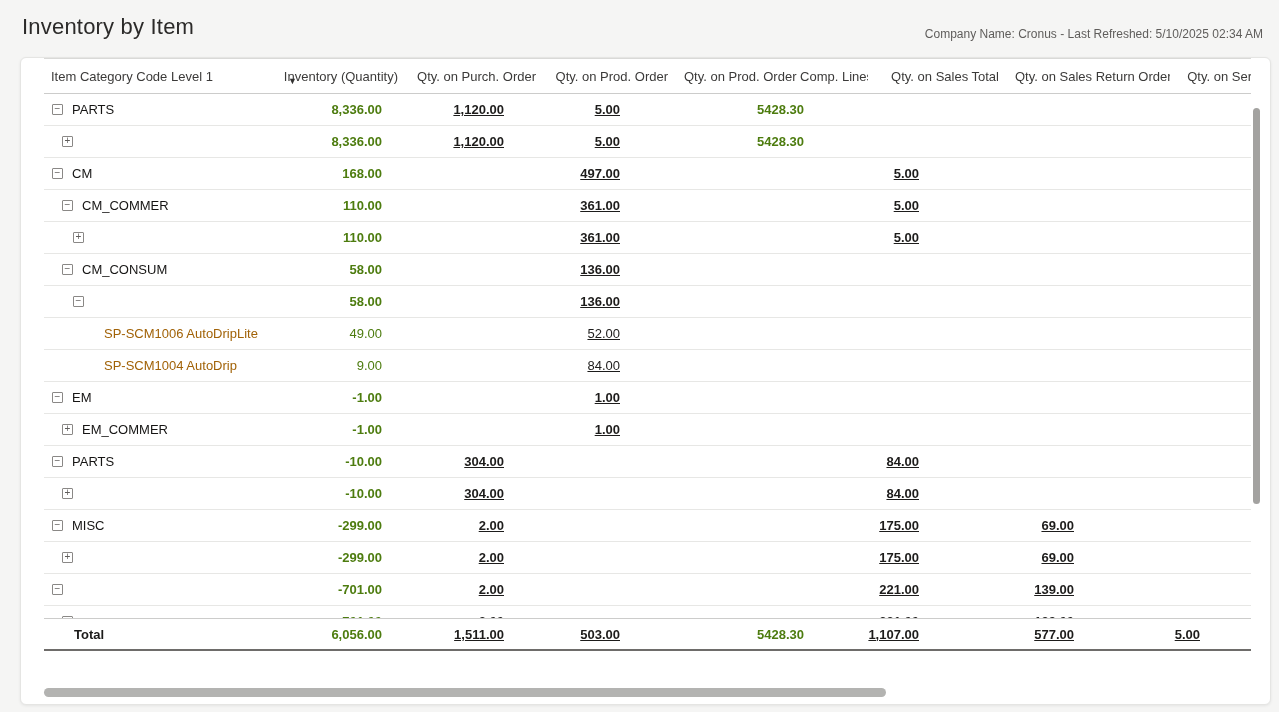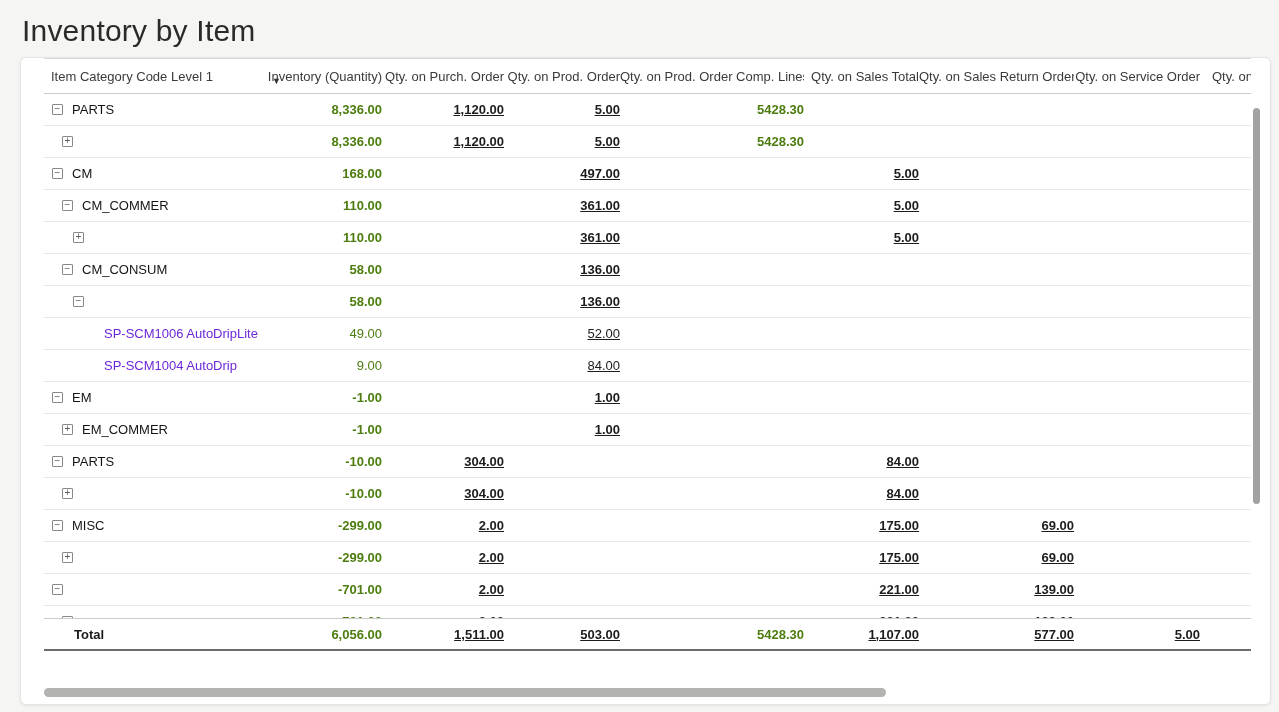--- a/index.html
+++ b/index.html
@@ -1,43 +1,43 @@
 <!DOCTYPE html>
 <html><head>
 <meta charset="utf-8">
 <style>
   html,body{margin:0;padding:0;background:#f5f5f4;font-family:"Liberation Sans",sans-serif;}
   .page{position:relative;width:1279px;height:712px;overflow:hidden;background:#f5f5f4;}
 
   .topbar{display:flex;justify-content:space-between;align-items:flex-start;padding:14px 16px 0 22px;}
-  .topbar h1{margin:0;font-size:30px;font-weight:400;color:#2b2a29;letter-spacing:.2px;}
+  .topbar h1{margin:0;font-size:22px;font-weight:400;color:#2b2a29;letter-spacing:.2px;}
   .caption{font-size:12px;color:#5f5d5b;padding-top:13px;}
 
   .card{position:absolute;left:20px;top:57px;width:1249px;height:646px;background:#ffffff;
         border:1px solid #e5e5e3;border-radius:6px;box-shadow:0 1px 3px rgba(0,0,0,.07);overflow:hidden;}
   .card-heading{margin:20px 23px 15px 23px;font-size:15px;font-weight:700;color:#1b1a19;}
 
   .tablewrap{position:relative;margin:0 0 0 23px;width:1207px;overflow:hidden;}
   .trow{display:grid;grid-template-columns:220px 118px 122px 116px 184px 115px 155px 126px 120px;
         align-items:center;height:31px;border-bottom:1px solid #e7e7e5;font-size:13px;color:#201f1e;}
-  .thead{height:34px;border-top:1px solid #d9d9d7;border-bottom:1px solid #cccccb;color:#3b3a39;}
+  .thead{height:34px;border-top:1px solid #d9d9d7;border-bottom:1px solid #cccccb;color:#3b3a39;gap:16px;}
   .hcell{position:relative;font-size:13px;font-weight:400;white-space:nowrap;overflow:hidden;cursor:pointer;}
   .hcell.num{text-align:right;}
   .hcell.catg{padding-left:7px;}
   .hcell.morecol{padding-left:12px;text-align:left;}
   .sorticon{position:absolute;left:8px;bottom:-2px;font-size:9px;color:#323130;line-height:1;}
 
   .cell{white-space:nowrap;overflow:hidden;}
   .cell.num{text-align:right;}
   .catcell{display:flex;align-items:center;gap:9px;}
   .toggle{flex:0 0 auto;width:11px;height:11px;border:1px solid #8a8886;border-radius:1px;
           display:flex;align-items:center;justify-content:center;font-size:10px;line-height:1;
           color:#605e5c;background:#fff;cursor:pointer;box-sizing:border-box;padding-bottom:1px;}
   .catlabel{font-weight:400;color:#161514;}
-  .row-reg .catlabel{font-weight:400;color:#6d28d9;}
+  .row-reg .catlabel{font-weight:400;color:#a16207;}
   .bold{font-weight:700;}
   .val{color:#4d7c0f;}
   .link{text-decoration:underline;cursor:pointer;color:#1d1c1b;}
 
   .clipbox{height:12px;overflow:hidden;}
   .clipbox .trow{border-bottom:none;}
 
   .total{height:30px;border-top:1px solid #cccccb;border-bottom:2px solid #6e6c6a;font-weight:700;}
   .total .tlabel{padding-left:30px;font-weight:700;color:#1b1a19;}
 
@@ -45,20 +45,21 @@
   .hthumb{position:absolute;left:0;top:0;width:842px;height:9px;background:#b3b3b1;border-radius:5px;cursor:pointer;}
   .vscroll{position:absolute;left:1232px;top:50px;width:8px;height:535px;}
   .vthumb{position:absolute;left:0;top:0;width:7px;height:396px;background:#a3a2a0;border-radius:4px;cursor:pointer;}
 </style>
 </head>
 <body>
 
 <div class="page">
   <div class="topbar">
     <h1>Inventory by Item</h1>
+    <div class="caption">Company Name: Cronus - Last Refreshed: 5/10/2025 02:34 AM</div>
   </div>
 
   <div class="card">
 
     <div class="tablewrap">
       <div id="thead" class="trow thead">
           <div class="hcell catg">Item Category Code Level 1</div>
           <div class="hcell num">Inventory (Quantity)<span class="sorticon">▼</span></div>
           <div class="hcell num">Qty. on Purch. Order</div>
           <div class="hcell num">Qty. on Prod. Order</div>

